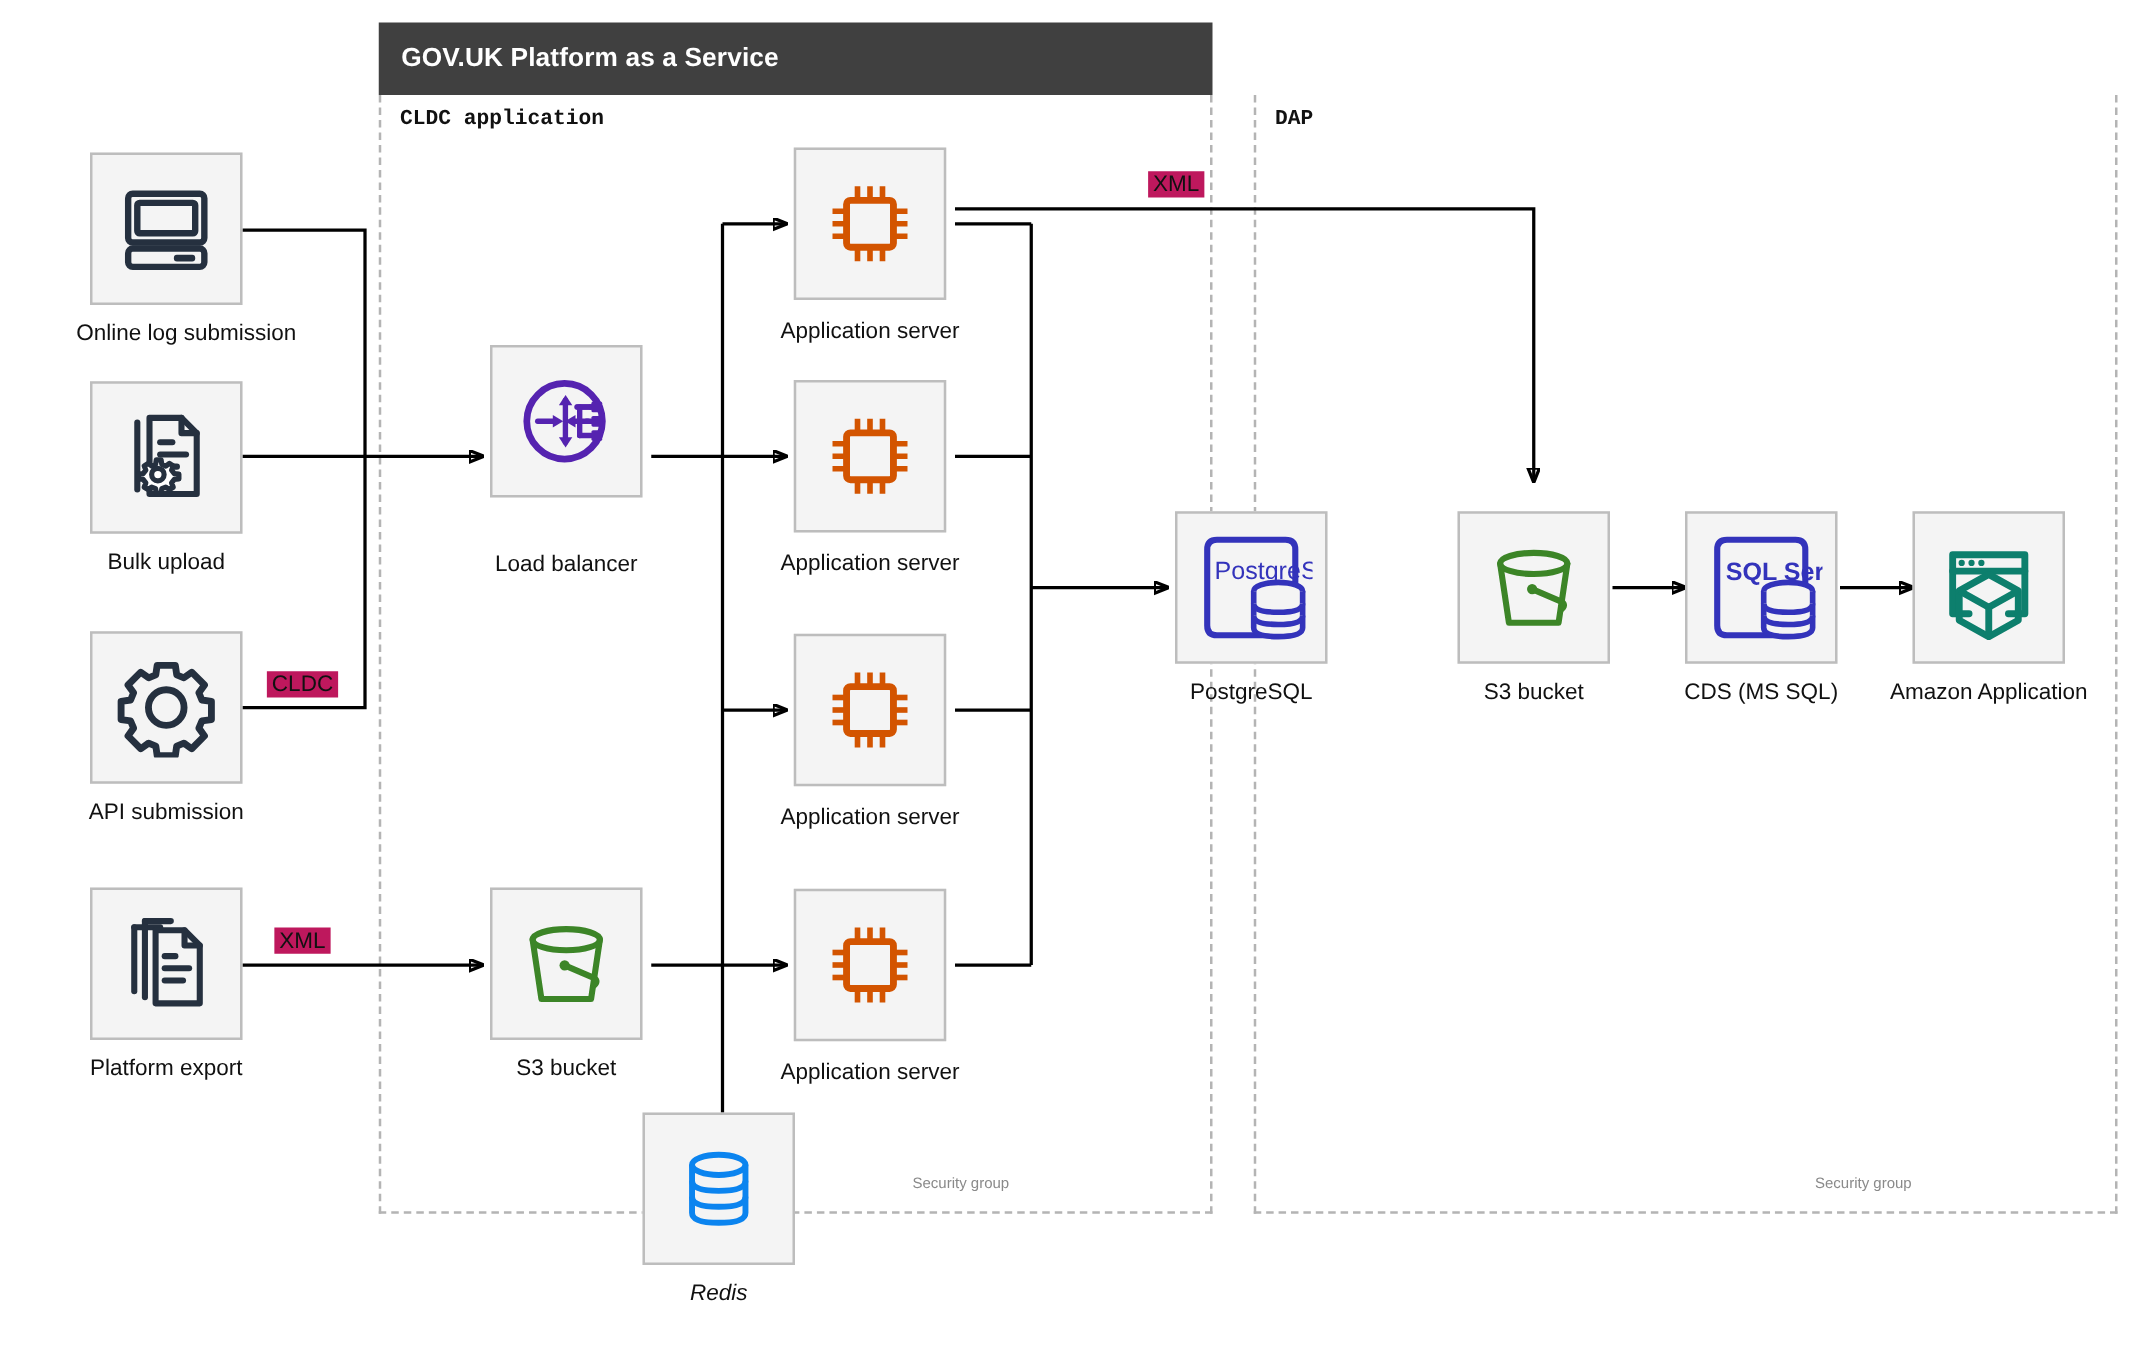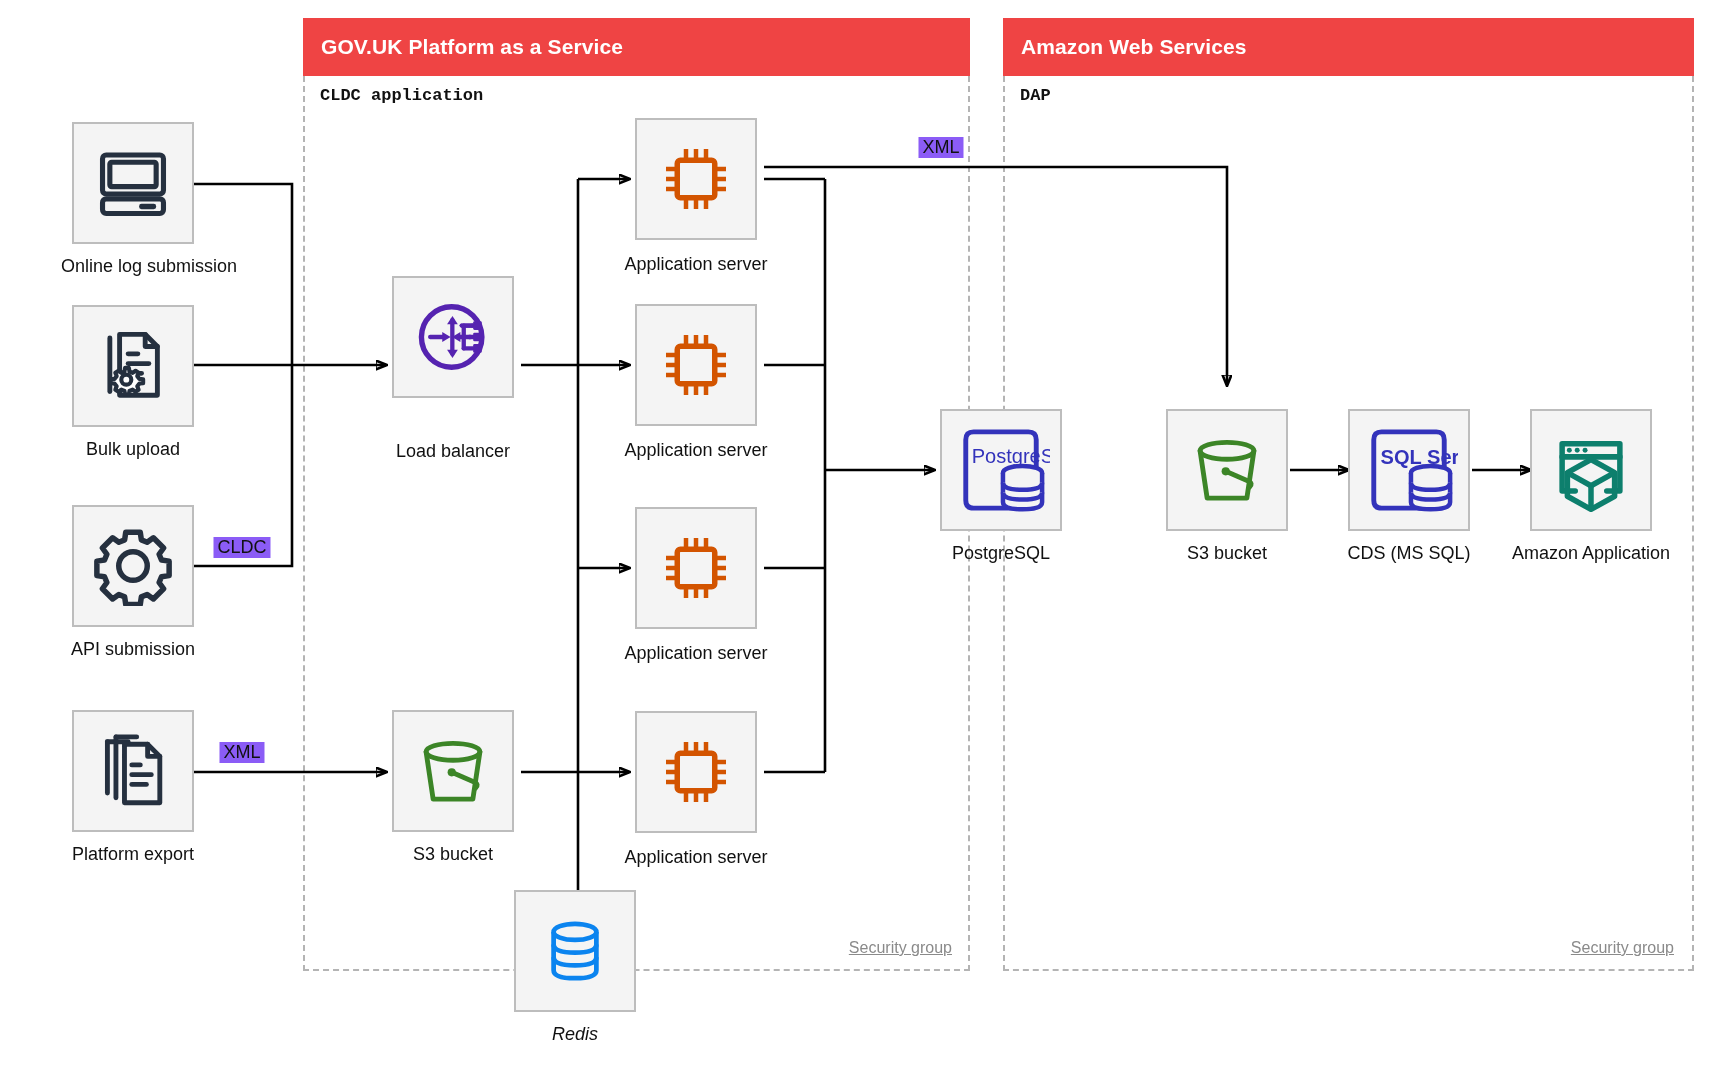--- a/index.html
+++ b/index.html
@@ -12,21 +12,21 @@
     position: relative;
     font-family: "Liberation Sans", sans-serif;
     color: #111111;
     overflow: hidden;
   }
   #canvas { position: absolute; inset: 0; }
 
   
   .group-band {
     position: absolute;
-    background: #ef4444;
+    background: #404040;
     color: #ffffff;
     font-weight: bold;
     font-size: 21px;
     display: flex;
     align-items: center;
     padding-left: 18px;
     letter-spacing: .1px;
   }
   .group-box {
     position: absolute;
@@ -36,24 +36,22 @@
   }
   .group-sublabel {
     position: absolute;
     font-weight: bold;
     font-size: 17px;
     color: #111111;
     font-family: Liberation Mono, monospace;
   }
   .security-label {
     position: absolute;
-    font-size: 16px;
+    font-size: 12px;
     color: #8a8a8a;
-    text-align: right;
-    text-decoration: underline;
   }
   .node-box {
     position: absolute;
     background: #f4f4f4;
     border: 2px solid #bdbdbd;
     display: flex;
     align-items: center;
     justify-content: center;
   }
   .node-box svg { display: block; }
@@ -66,21 +64,21 @@
     transform: translateX(-50%);
   }
 
   
   .edge-label {
     position: absolute;
     font-size: 18px;
     color: #111111;
     white-space: nowrap;
     transform: translateX(-50%);
-    background: #8b5cf6;
+    background: #be185d;
     padding: 0 4px;
   }
   svg.wires {
     position: absolute; inset: 0;
     width: 1712px; height: 1082px;
     pointer-events: none;
   }
   svg.wires path, svg.wires line { stroke: #000000; stroke-width: 2.6; fill: none; }
 </style>
 </head>
@@ -88,23 +86,20 @@
 
 <div id="canvas">
 
   <div class="group-band" style="left:303px; top:18px; width:667px; height:58px;">
     <span>GOV.UK Platform as a Service</span>
   </div>
   <div class="group-box" style="left:303px; top:76px; width:667px; height:895px;"></div>
   <div class="group-sublabel" style="left:320px; top:86px;">CLDC application</div>
   <div class="security-label" style="left:730px; top:939px; width:222px;">Security group</div>
 
-  <div class="group-band" style="left:1003px; top:18px; width:691px; height:58px;">
-    <span>Amazon Web Services</span>
-  </div>
   <div class="group-box" style="left:1003px; top:76px; width:691px; height:895px;"></div>
   <div class="group-sublabel" style="left:1020px; top:86px;">DAP</div>
   <div class="security-label" style="left:1452px; top:939px; width:222px;">Security group</div>
 
   <svg class="wires" viewBox="0 0 1712 1082">
     <defs>
       <marker id="ah" markerWidth="12" markerHeight="12" refX="10.5" refY="5" orient="auto" markerUnits="userSpaceOnUse">
         <path d="M0,0.4 L11.5,5 L0,9.6 z" fill="#000000" stroke="none"></path>
       </marker>
     </defs>

